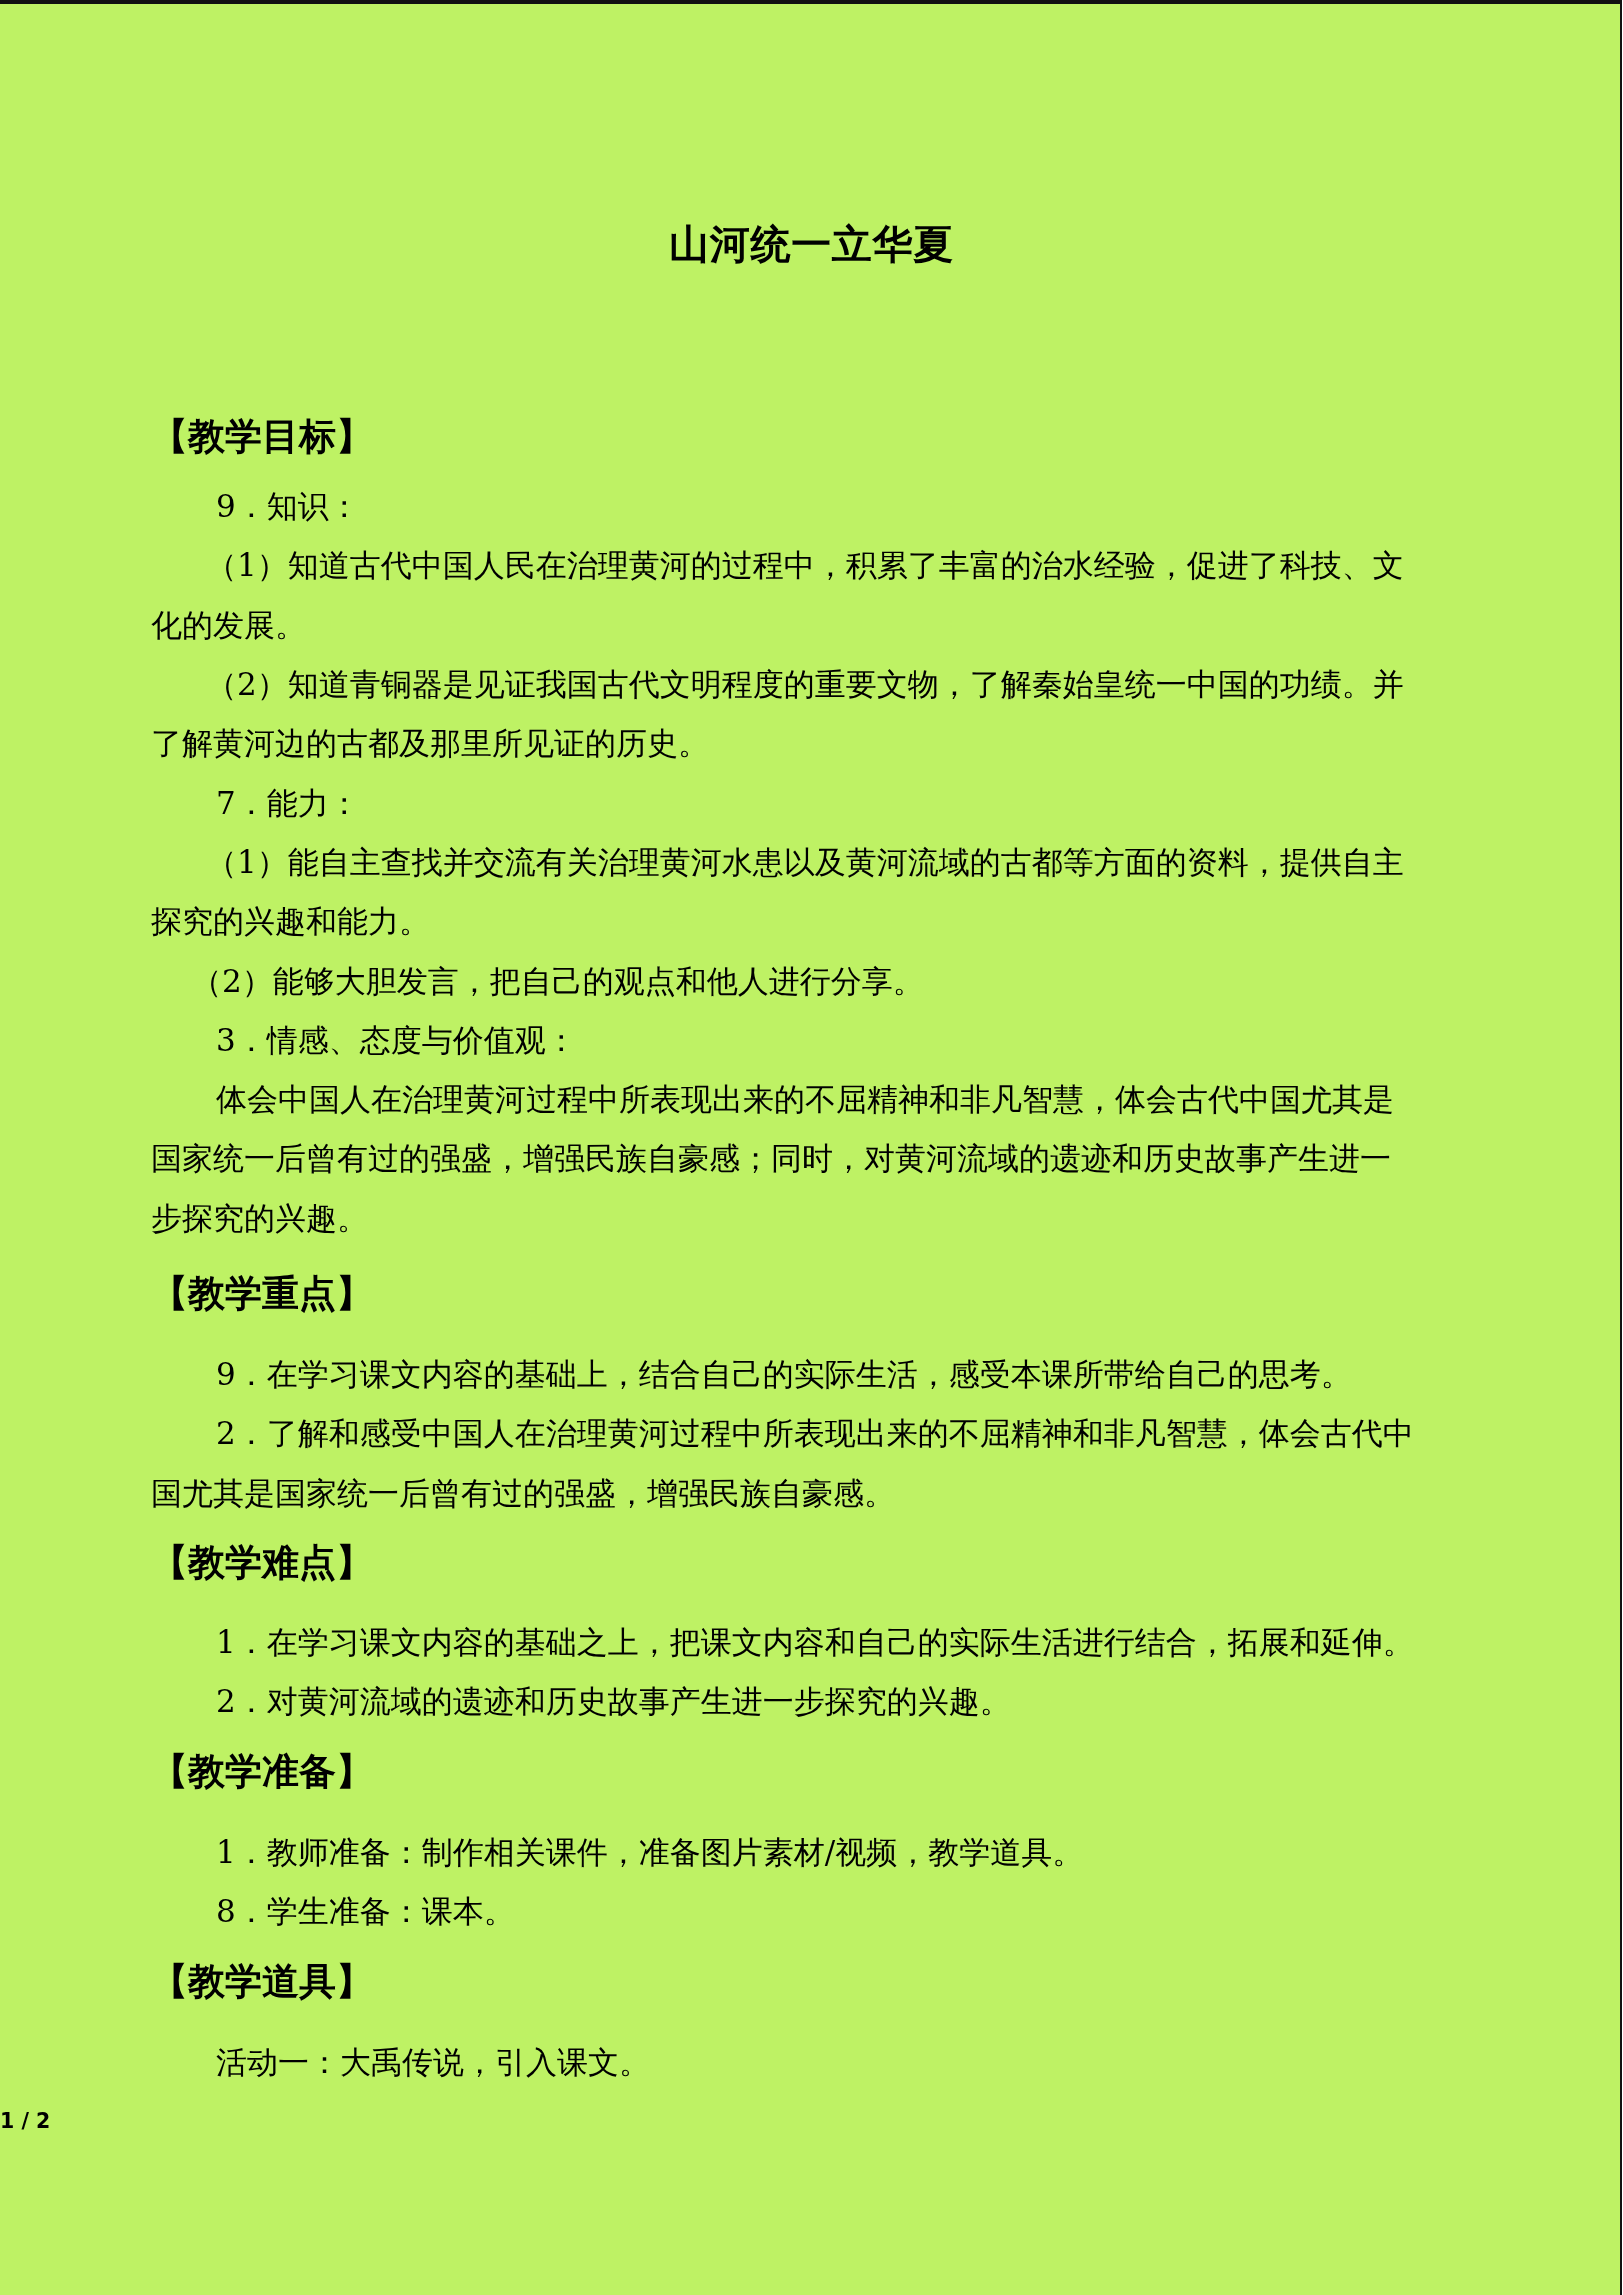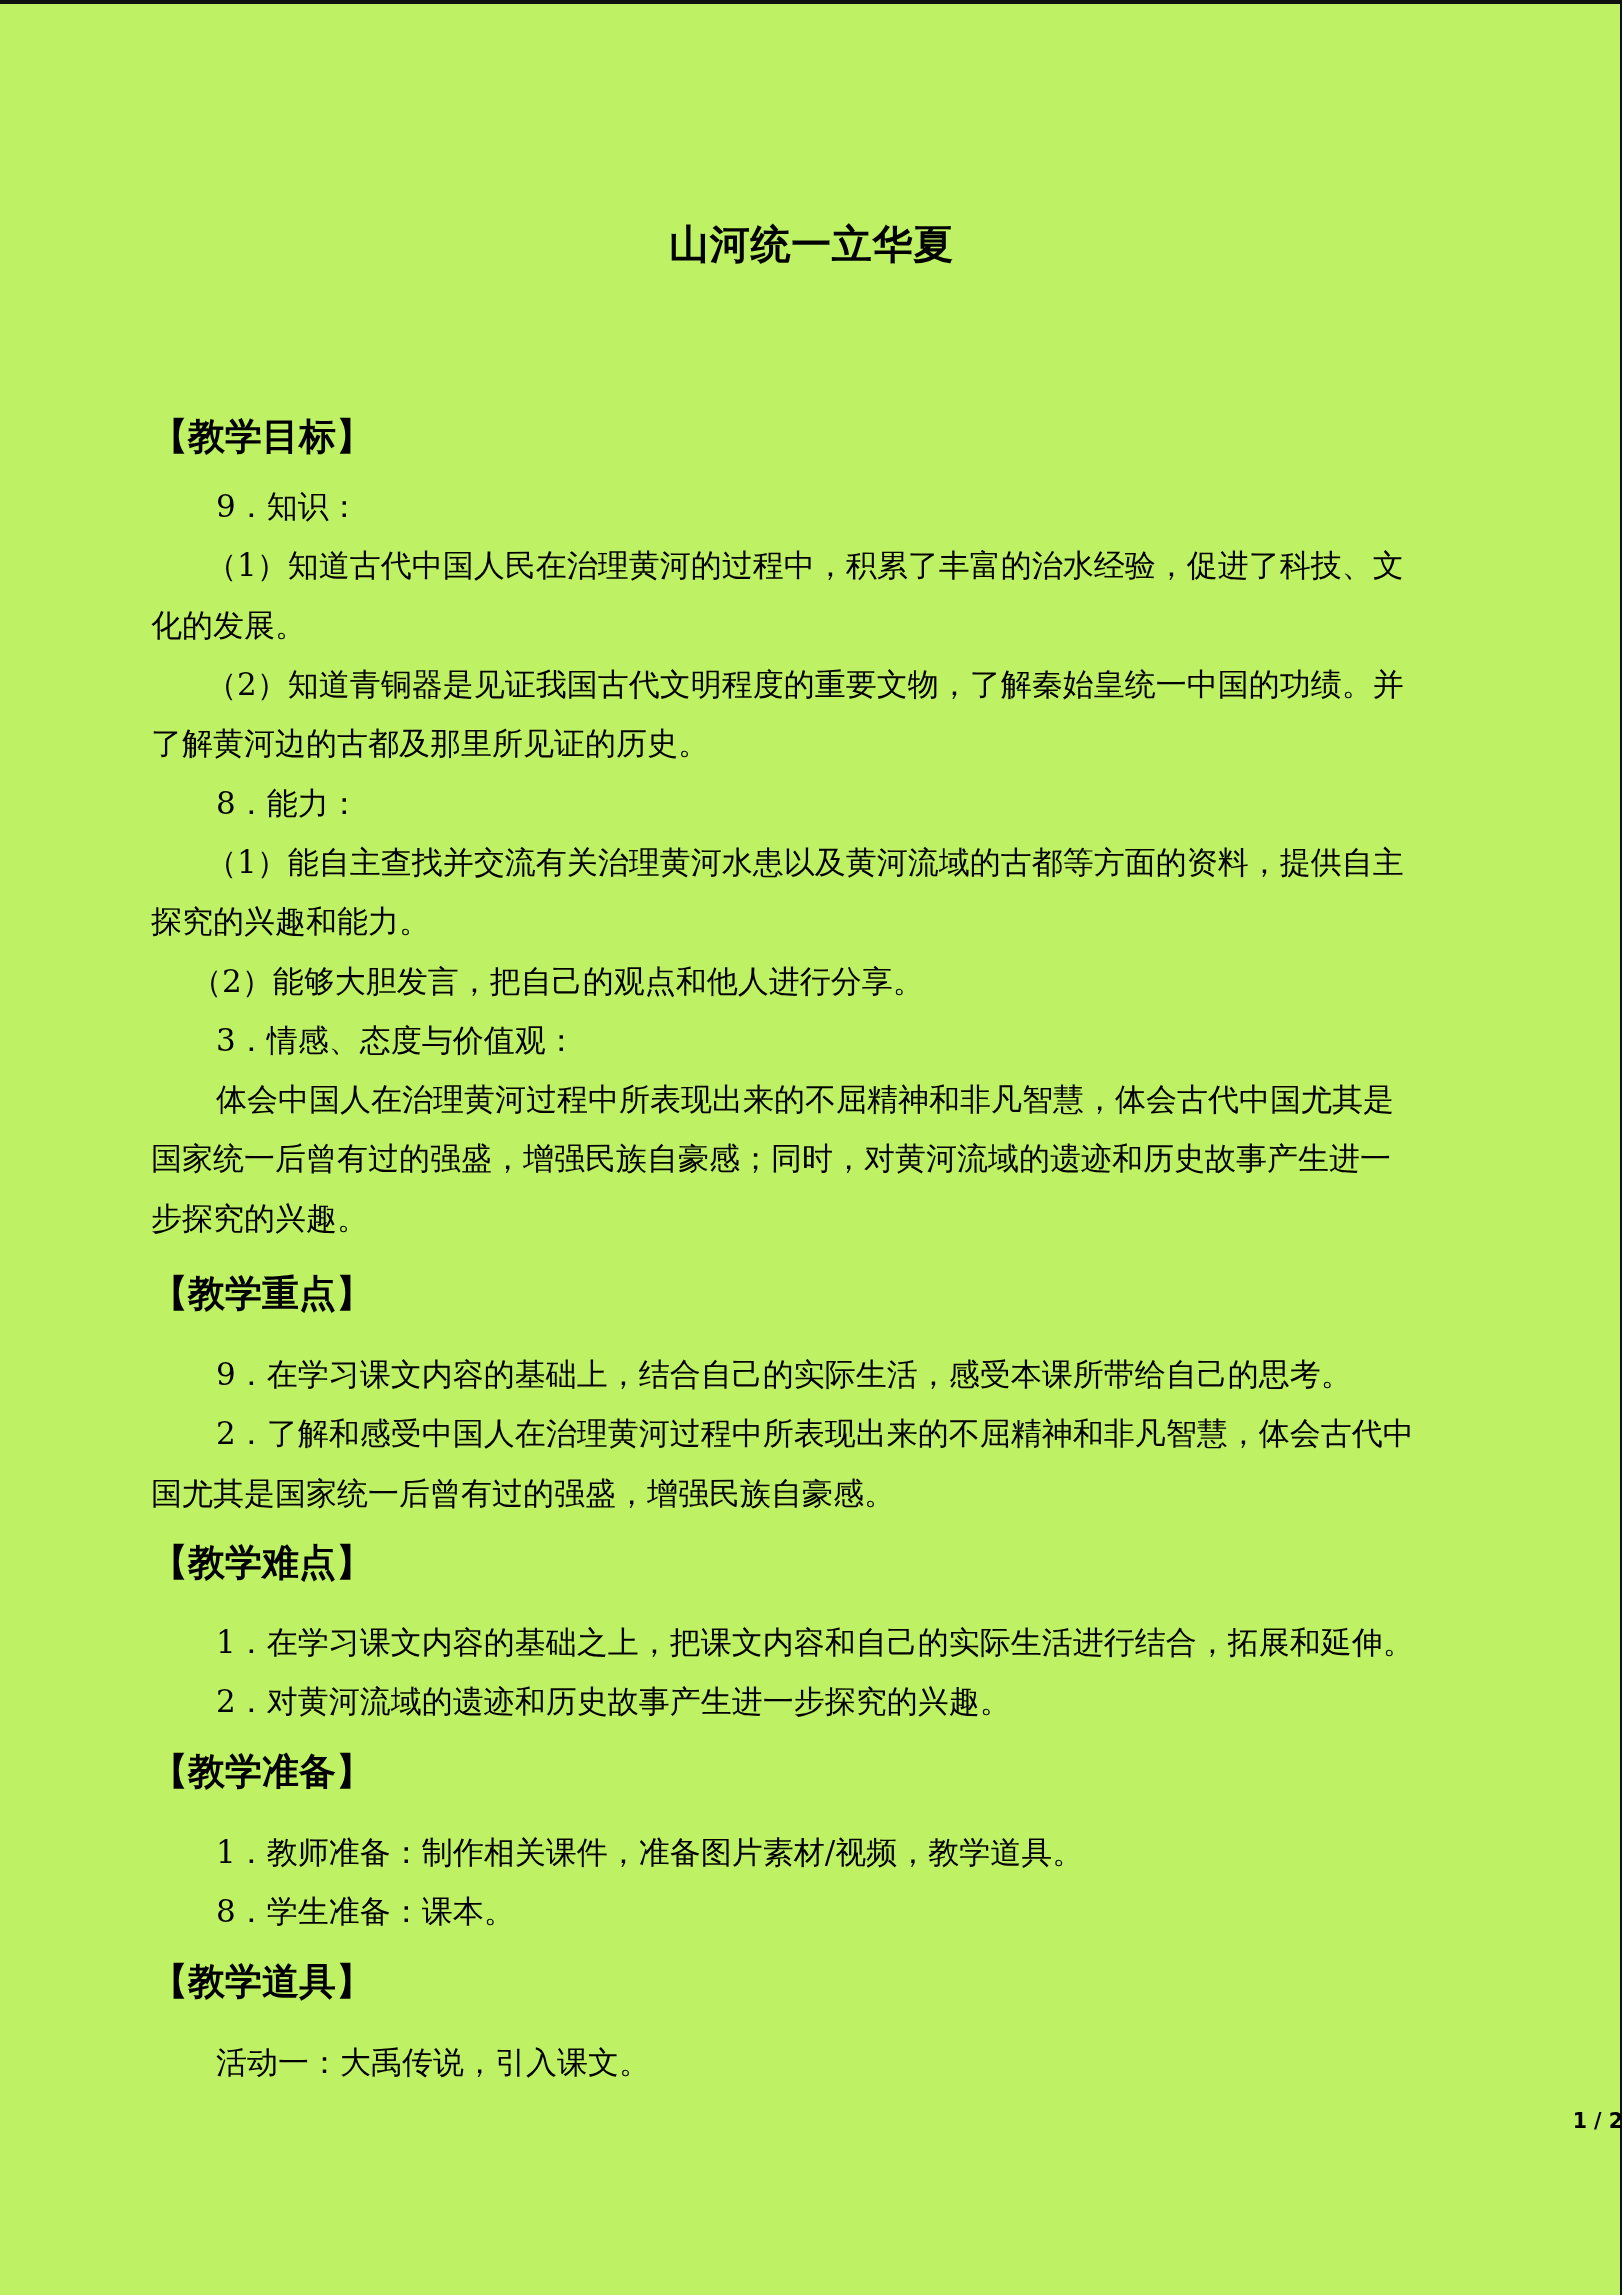--- a/index.html
+++ b/index.html
@@ -7,39 +7,39 @@
          font-family: "DejaVu Serif", "Liberation Serif", serif; color: #000; }
   .page { position: absolute; left: 0; top: 0; width: 1622px; height: 2295px;
           border-top: 4.1px solid #111; border-right: 2px solid #111; box-sizing: border-box; background: #bef264; }
   .title { position: absolute; top: 213px; left: 0; width: 1623px; text-align: center;
            font-family: "DejaVu Sans", "Liberation Sans", sans-serif; font-weight: bold; font-size: 40px; letter-spacing: 0.7px; }
   .content { position: absolute; left: 151px; top: 0; width: 1323px; }
   .heading { position: absolute; left: 0; font-family: "DejaVu Sans", "Liberation Sans", sans-serif;
              font-weight: bold; font-size: 37px; white-space: nowrap; }
   .line { position: absolute; left: 0; width: 1323px; font-size: 31px; line-height: 41px; white-space: nowrap; text-align: justify; }
   .indent1 { left: 65px; }
-  .pagenum { position: absolute; top: 2105px; left: 0; width: 1623px; text-align: right;
+  .pagenum { position: absolute; top: 2105px; left: 0; width: 1623px; text-align: left;
              font-family: "DejaVu Sans", "Liberation Sans", sans-serif; font-weight: bold; font-size: 20.5px; }
 </style>
 </head>
 <body>
 
 <div class="page">
 
   <div class="title">山河统一立华夏</div>
 
   <div class="content">
 
     <div class="heading" style="top:408px">【教学目标】</div>
     <div class="line indent1" style="top:482px">9．知识：</div>
     <div class="line" style="top:541px; left:55px">（1）知道古代中国人民在治理黄河的过程中，积累了丰富的治水经验，促进了科技、文</div>
     <div class="line" style="top:601px">化的发展。</div>
     <div class="line" style="top:660px; left:55px">（2）知道青铜器是见证我国古代文明程度的重要文物，了解秦始皇统一中国的功绩。并</div>
     <div class="line" style="top:719px">了解黄河边的古都及那里所见证的历史。</div>
-    <div class="line indent1" style="top:779px">8．能力：</div>
+    <div class="line indent1" style="top:779px">7．能力：</div>
     <div class="line" style="top:838px; left:55px">（1）能自主查找并交流有关治理黄河水患以及黄河流域的古都等方面的资料，提供自主</div>
     <div class="line" style="top:897px">探究的兴趣和能力。</div>
     <div class="line" style="top:957px; left:40px">（2）能够大胆发言，把自己的观点和他人进行分享。</div>
     <div class="line indent1" style="top:1016px">3．情感、态度与价值观：</div>
     <div class="line indent1" style="top:1075px">体会中国人在治理黄河过程中所表现出来的不屈精神和非凡智慧，体会古代中国尤其是</div>
     <div class="line" style="top:1134px">国家统一后曾有过的强盛，增强民族自豪感；同时，对黄河流域的遗迹和历史故事产生进一</div>
     <div class="line" style="top:1194px">步探究的兴趣。</div>
 
     <div class="heading" style="top:1265px">【教学重点】</div>
     <div class="line indent1" style="top:1350px">9．在学习课文内容的基础上，结合自己的实际生活，感受本课所带给自己的思考。</div>

